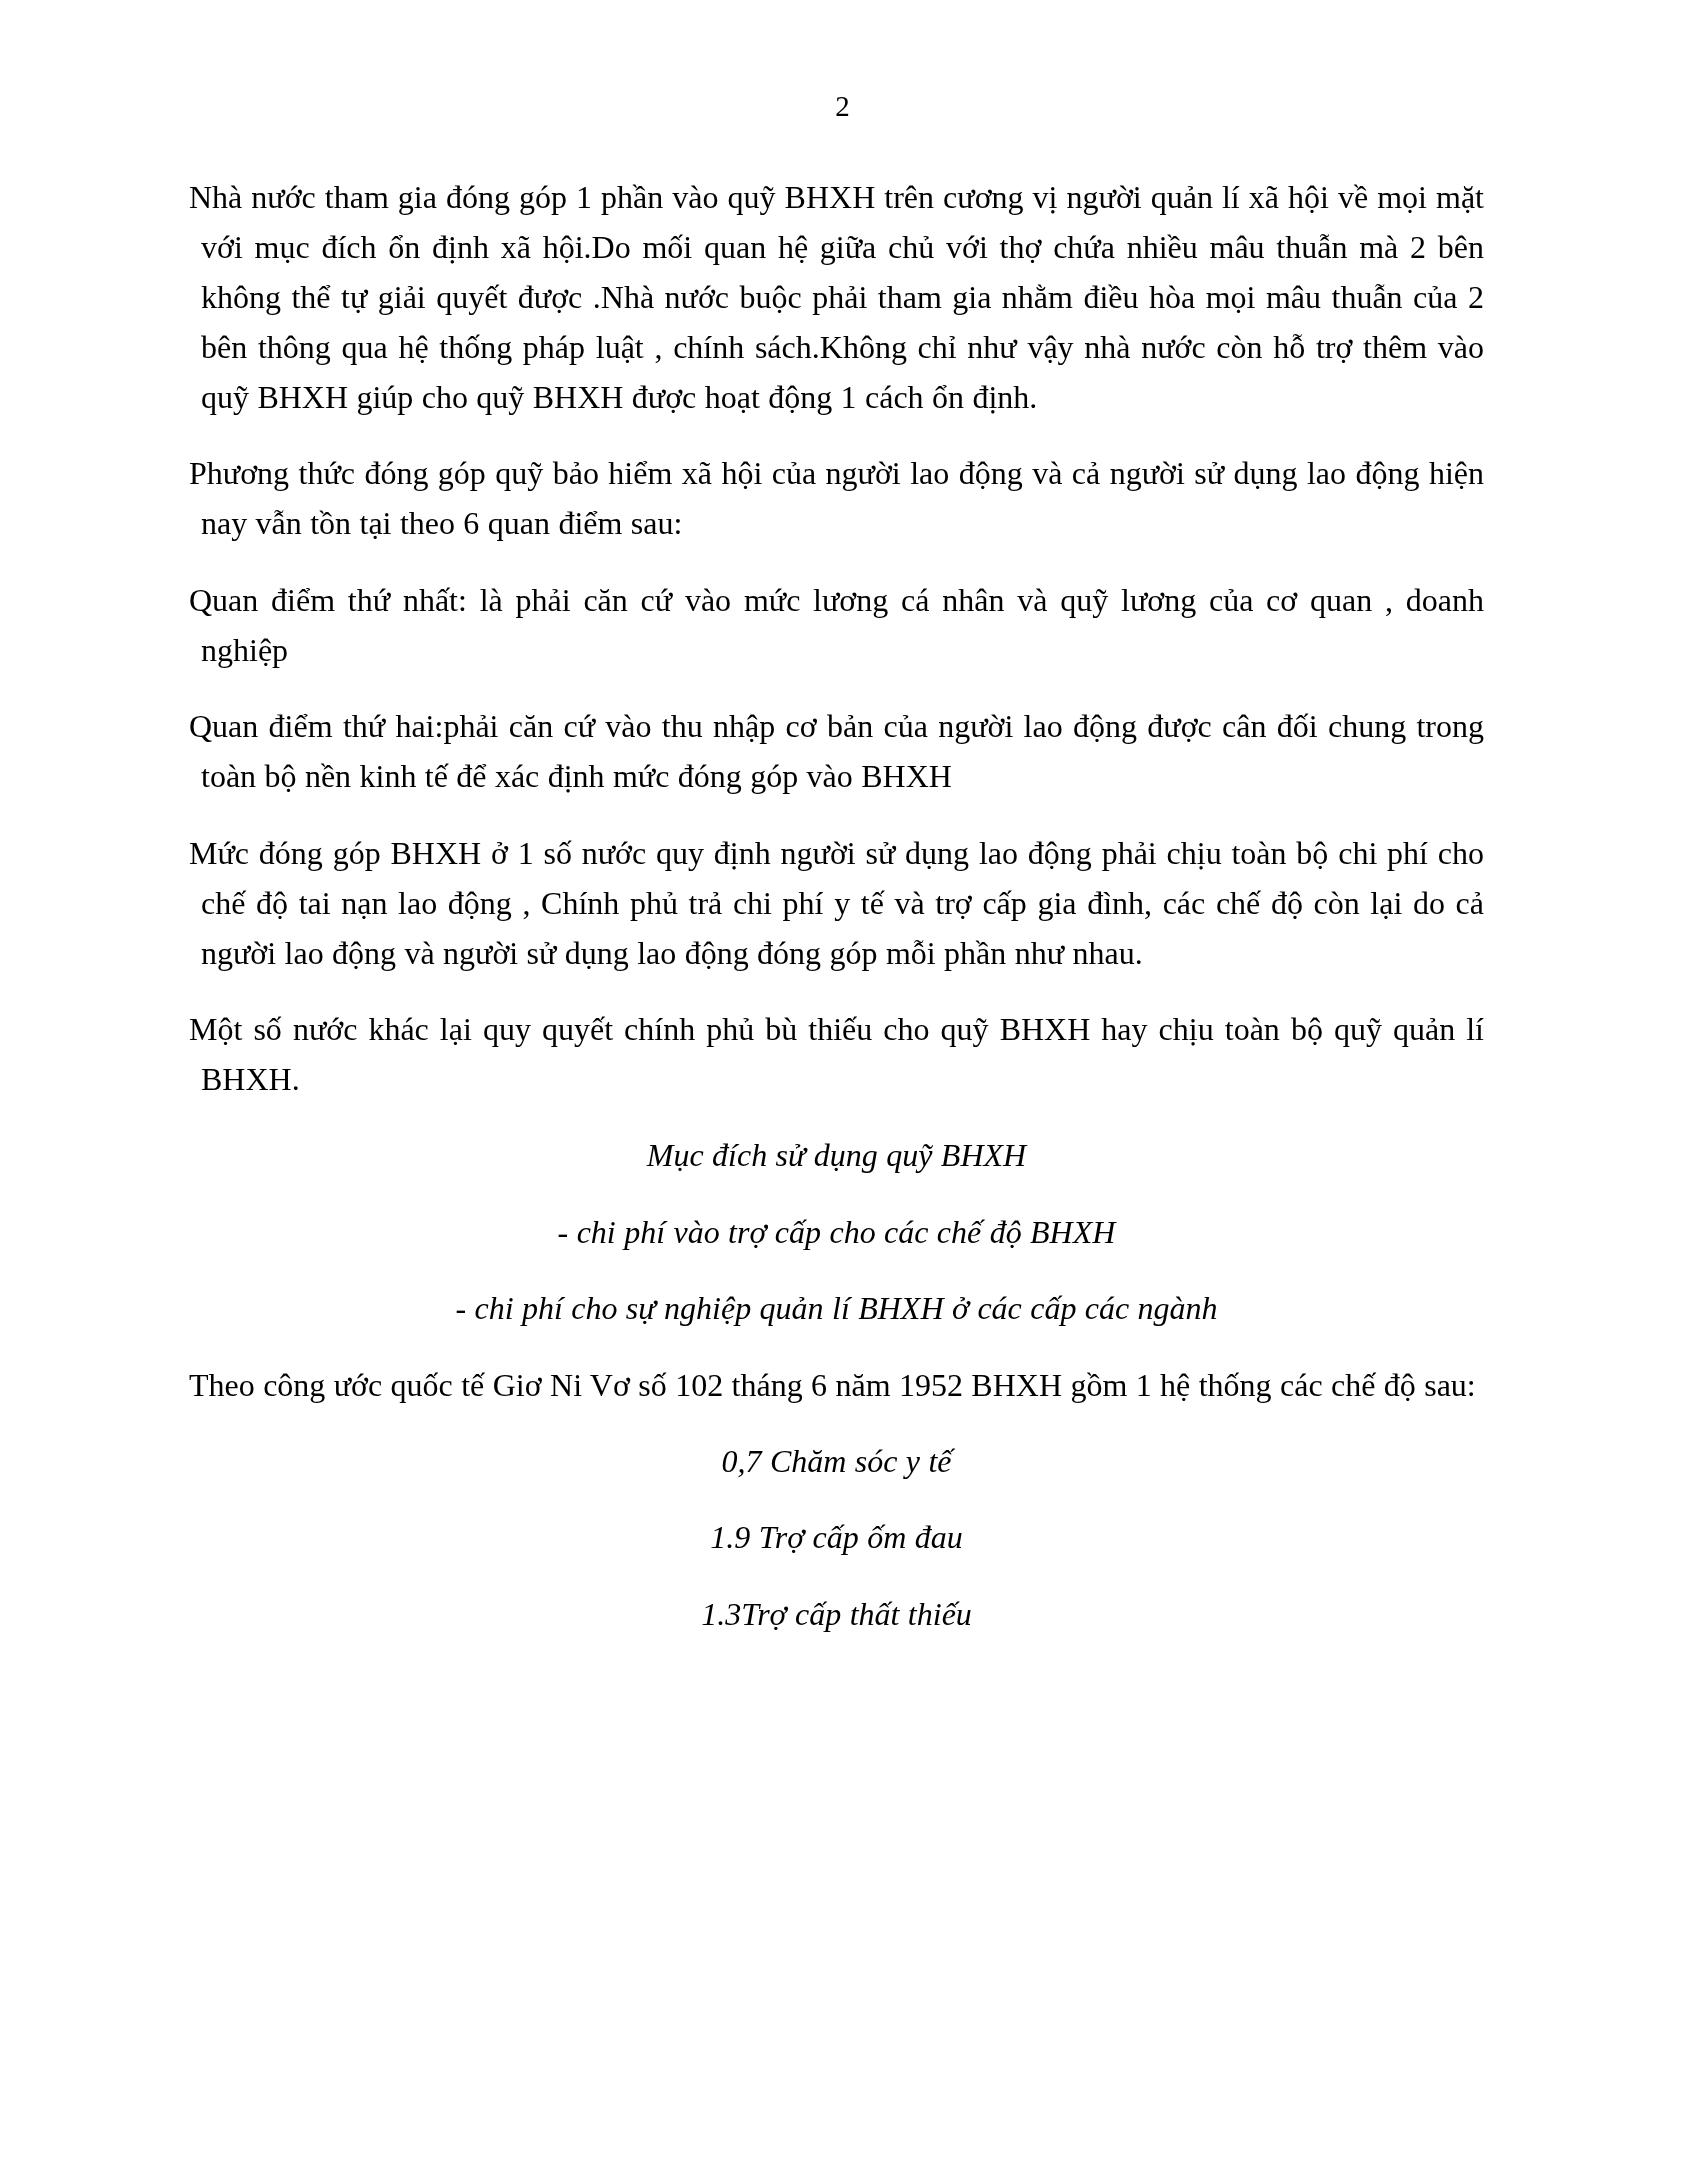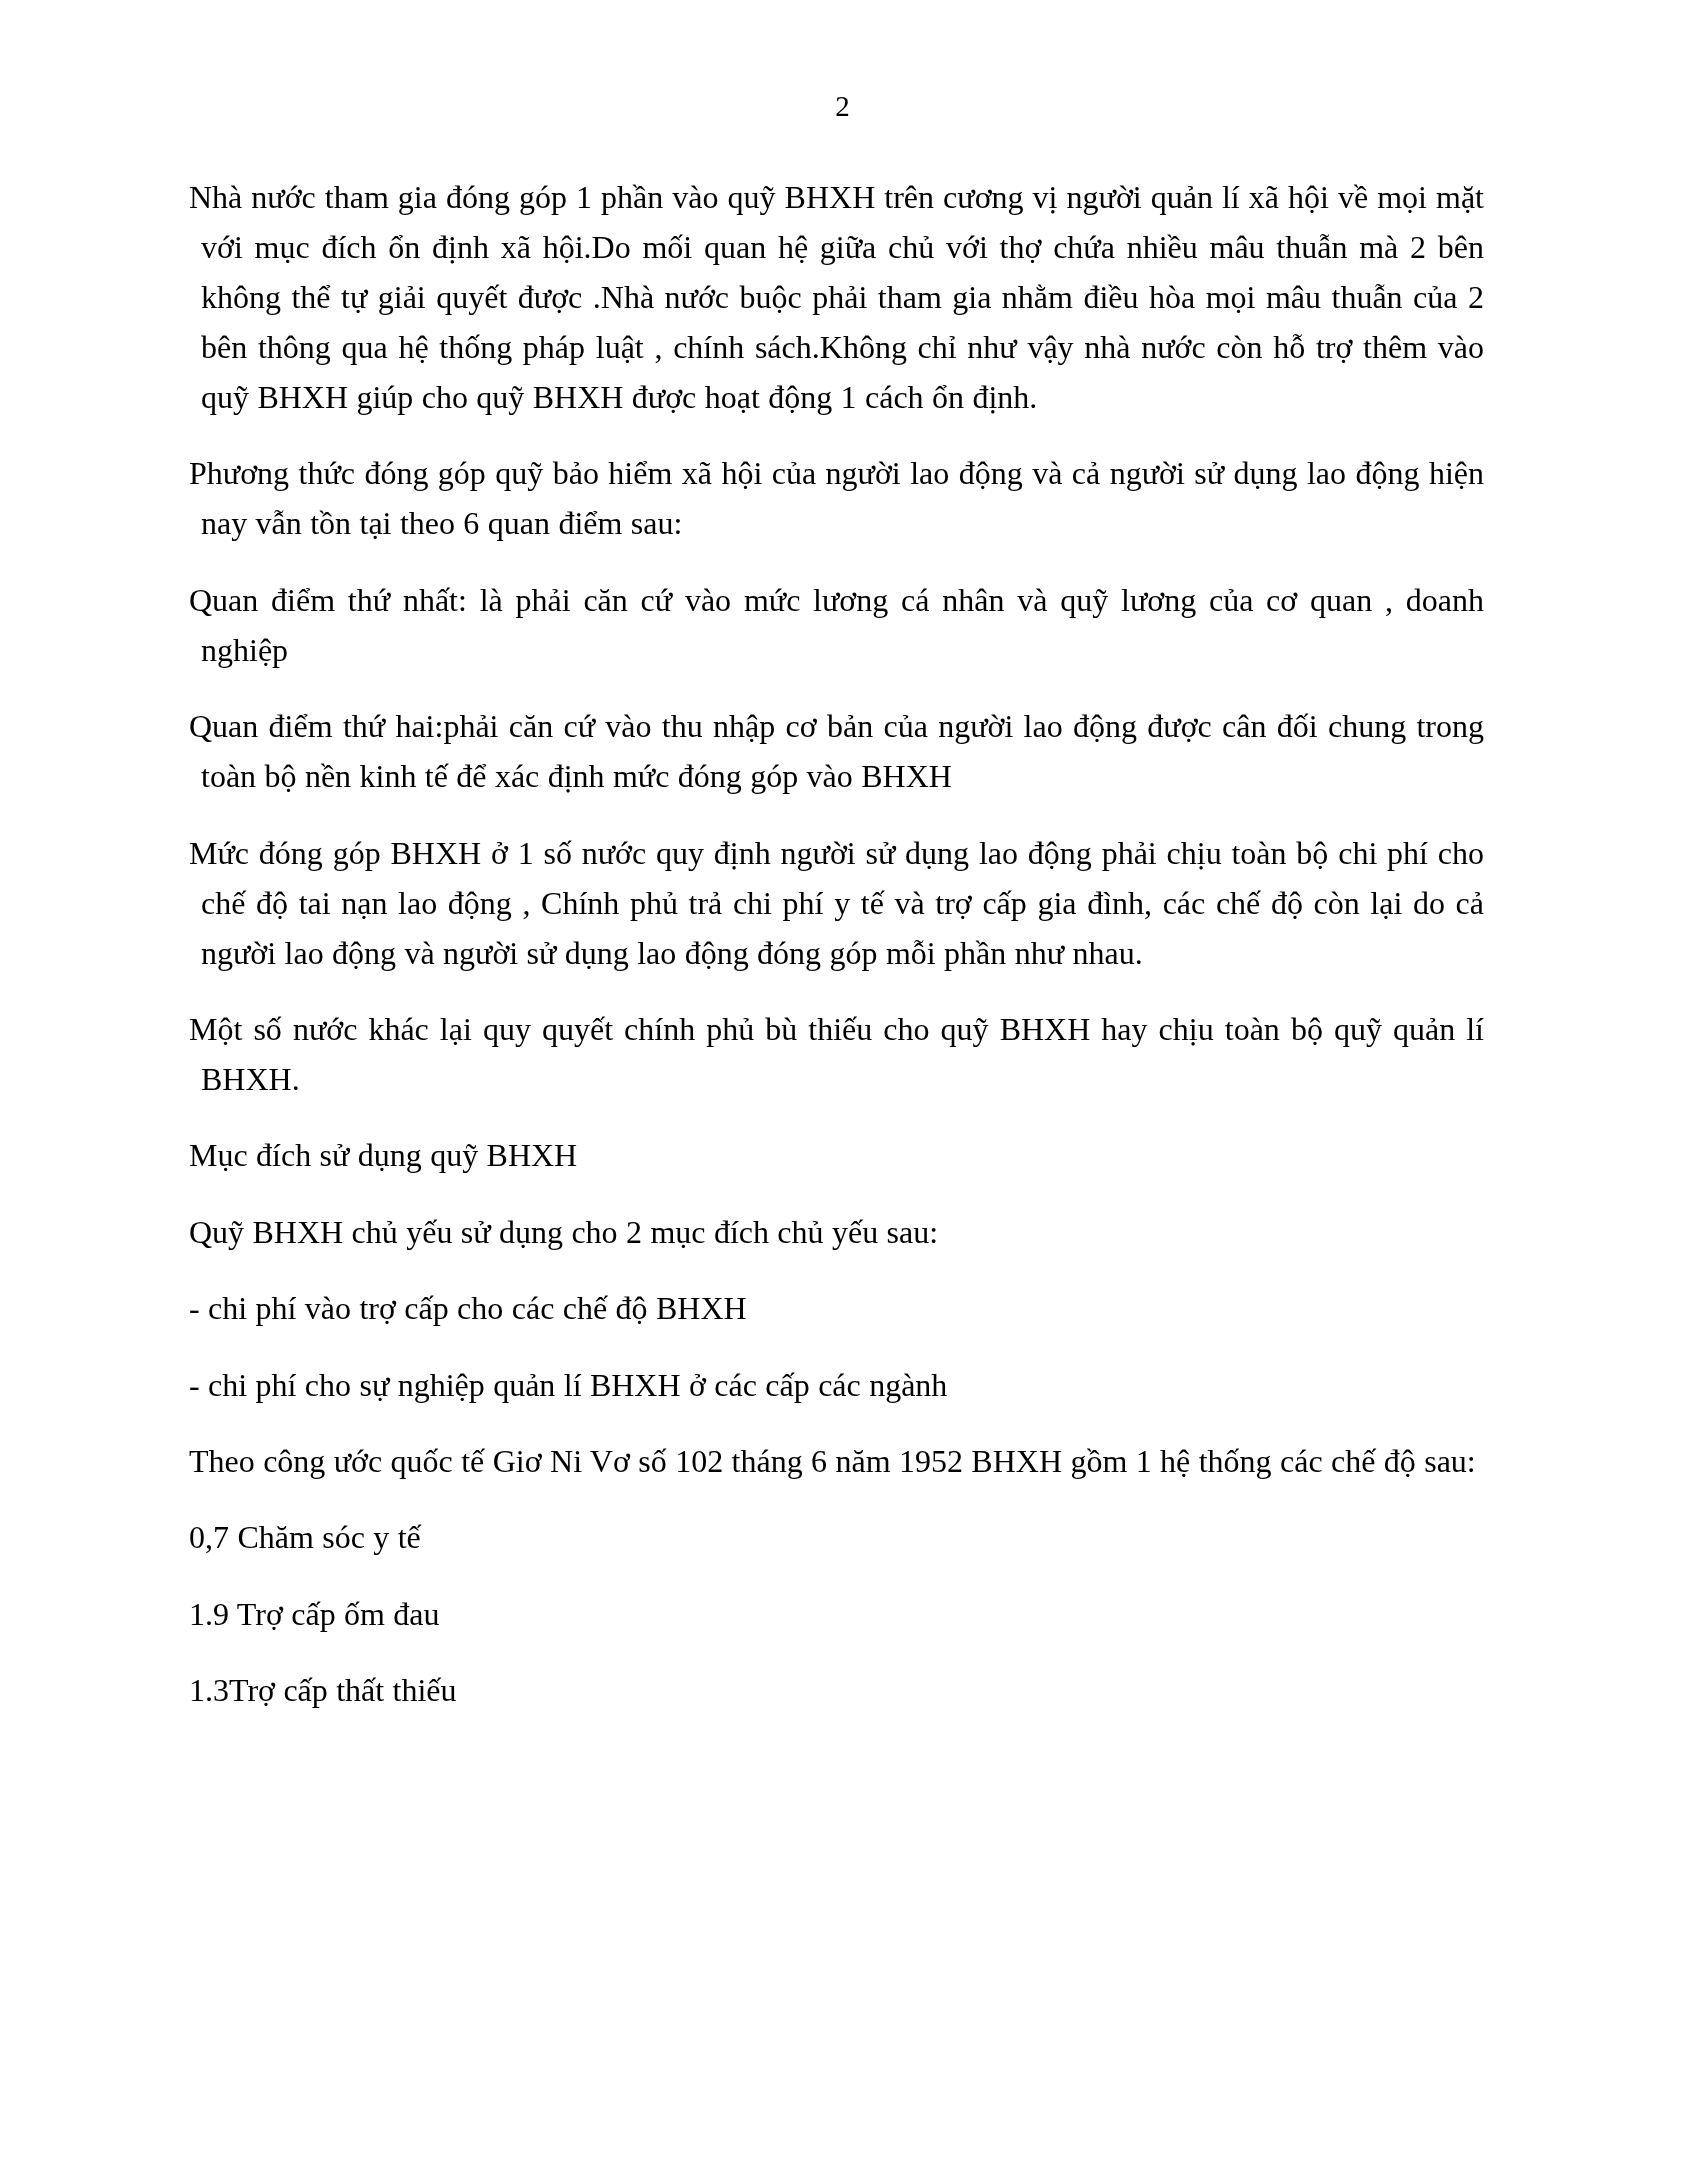--- a/index.html
+++ b/index.html
@@ -43,21 +43,22 @@
     font-size: 32px;
     line-height: 50px;
     text-align: justify;
     text-justify: inter-word;
     margin: 0 0 26.4px 0;
     text-indent: -12px;
     padding-left: 12px;
     word-spacing: 0.4px;
   }
   .para.single {
-    text-align: left;
+    text-align: center;
+    font-style: italic;
   }
 </style>
 </head>
 <body>
 
 <div class="page">
 
   <div class="page-number">2</div>
 
   <div class="body-content">
@@ -69,21 +70,20 @@
     <p class="para">Quan điểm thứ nhất: là phải căn cứ vào mức lương cá nhân và quỹ lương của cơ quan , doanh nghiệp</p>
 
     <p class="para">Quan điểm thứ hai:phải căn cứ vào thu nhập cơ bản của người lao động được cân đối chung trong toàn bộ nền kinh tế để xác định mức đóng góp vào BHXH</p>
 
     <p class="para">Mức đóng góp BHXH ở 1 số nước quy định người sử dụng lao động phải chịu toàn bộ chi phí cho chế độ tai nạn lao động , Chính phủ trả chi phí y tế và trợ cấp gia đình, các chế độ còn lại do cả người lao động và người sử dụng lao động đóng góp mỗi phần như nhau.</p>
 
     <p class="para">Một số nước khác lại quy quyết chính phủ bù thiếu cho quỹ BHXH hay chịu toàn bộ quỹ quản lí BHXH.</p>
 
     <p class="para single">Mục đích sử dụng quỹ BHXH</p>
 
-    <p class="para single">Quỹ BHXH chủ yếu sử dụng cho 2 mục đích chủ yếu sau:</p>
 
     <p class="para single">- chi phí vào trợ cấp cho các chế độ BHXH</p>
 
     <p class="para single">- chi phí cho sự nghiệp quản lí BHXH ở các cấp các ngành</p>
 
     <p class="para">Theo công ước quốc tế Giơ Ni Vơ số 102 tháng 6 năm 1952 BHXH gồm 1 hệ thống các chế độ sau:</p>
 
     <p class="para single">0,7 Chăm sóc y tế</p>
 
     <p class="para single">1.9 Trợ cấp ốm đau</p>

